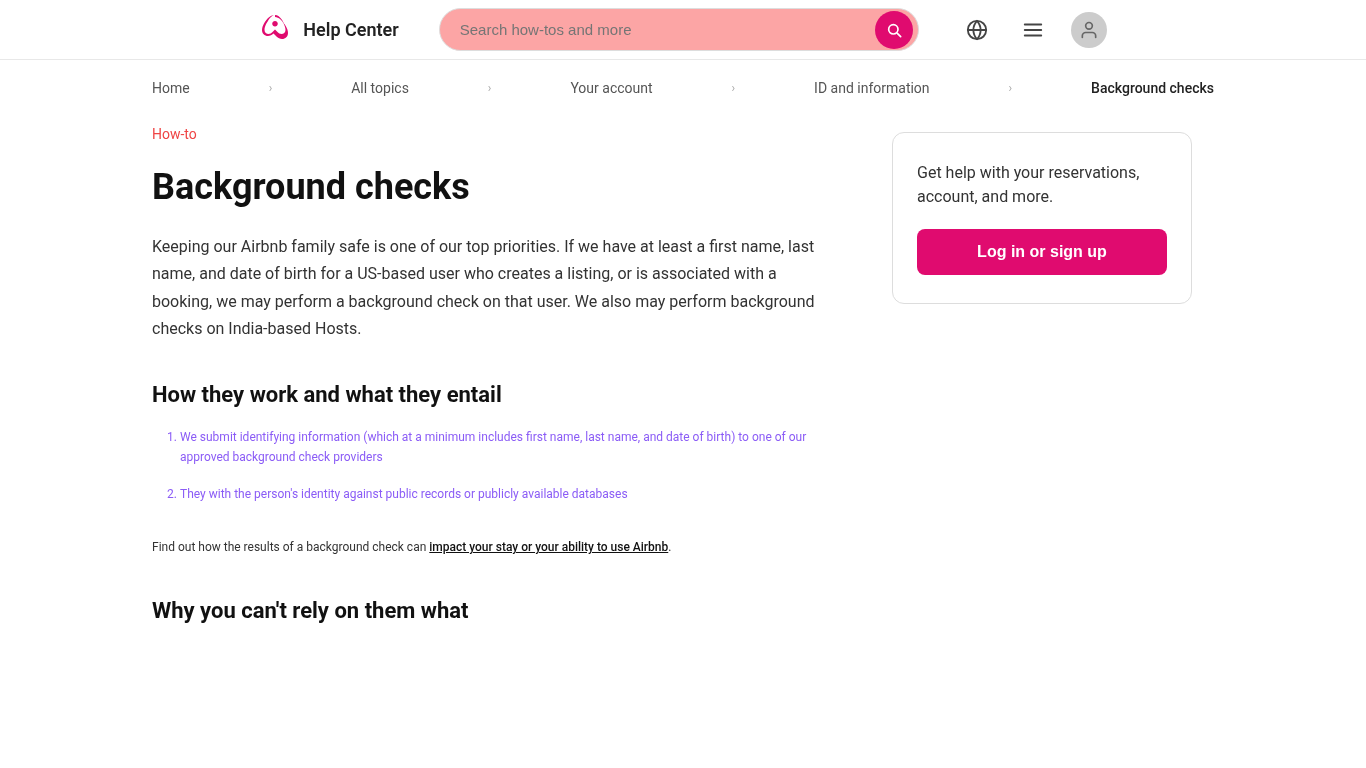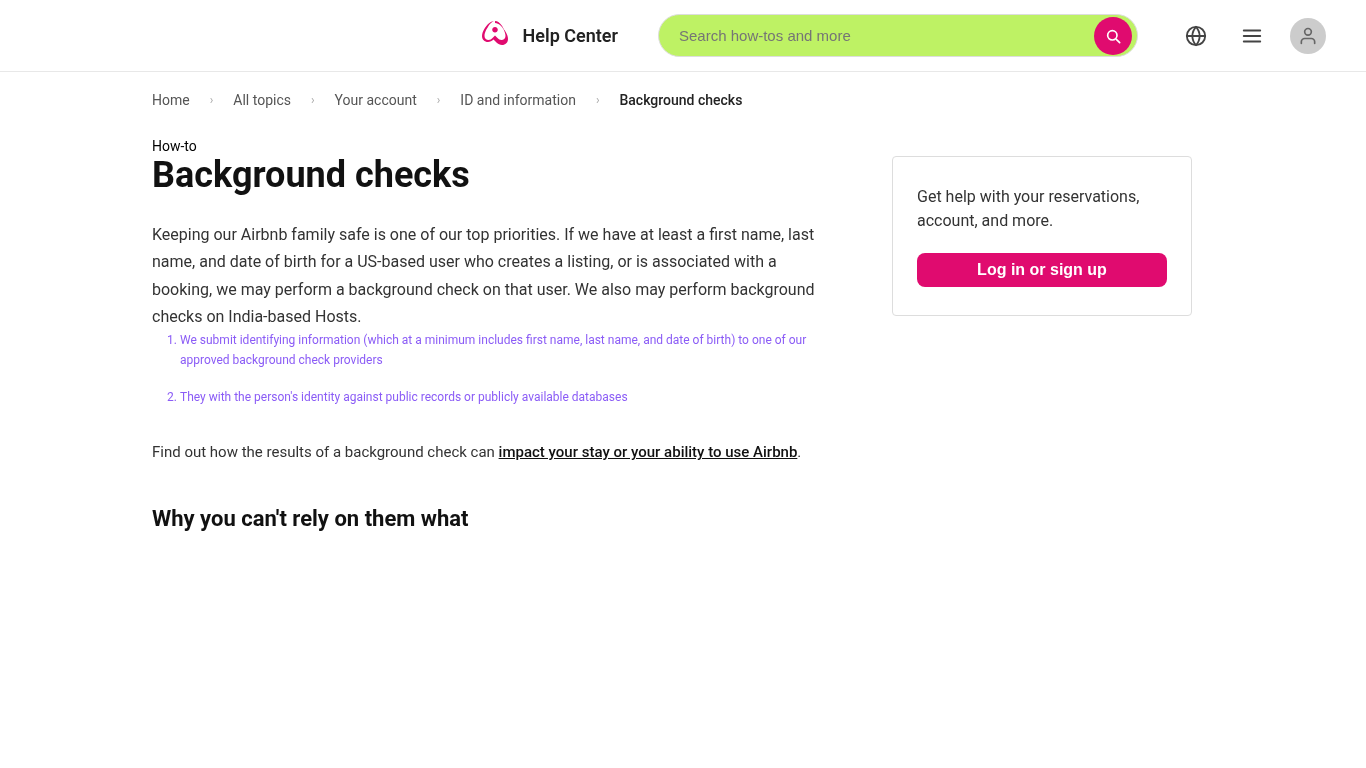--- a/index.html
+++ b/index.html
@@ -2,23 +2,23 @@
 <html><head>
   <meta charset="utf-8">
   <style>
     * { box-sizing: border-box; margin: 0; padding: 0; }
     body { font-family: -apple-system, BlinkMacSystemFont, 'Segoe UI', Roboto, Helvetica, Arial, sans-serif; color: #222; background: #fff; font-size: 16px; }
 
     
     .header {
       display: flex;
       align-items: center;
-      justify-content: flex-end;
+      justify-content: center;
       padding: 0 40px;
-      height: 72px;
+      height: 60px;
       border-bottom: 1px solid #e8e8e8;
       position: sticky;
       top: 0;
       background: #fff;
       z-index: 100;
     }
     .header-left {
       display: flex;
       align-items: center;
       gap: 12px;
@@ -40,21 +40,21 @@
       position: relative;
     }
     .search-input {
       width: 100%;
       padding: 12px 50px 12px 20px;
       border: 1.5px solid #ddd;
       border-radius: 40px;
       font-size: 15px;
       color: #555;
       outline: none;
-      background: #bef264;
+      background: #fca5a5;
     }
     .search-btn {
       position: absolute;
       right: 6px;
       top: 50%;
       transform: translateY(-50%);
       background: #e00b6f;
       border: none;
       border-radius: 50%;
       width: 38px;
@@ -99,20 +99,21 @@
 
     
     .breadcrumb {
       display: flex;
       align-items: center;
       gap: 20px;
       padding: 20px 152px;
       font-size: 14px;
       color: #555;
       flex-wrap: wrap;
+      justify-content: space-between;
     }
     .breadcrumb-link {
       color: #555;
       text-decoration: none;
       cursor: pointer;
     }
     .breadcrumb-sep {
       color: #aaa;
       font-size: 12px;
     }
@@ -135,22 +136,22 @@
     }
     .sidebar-area {
       width: 300px;
       padding-top: 10px;
       flex-shrink: 0;
     }
 
     
     .how-to-label {
       font-size: 14px;
-      color: #000000;
-      margin-bottom: 0;
+      color: #ef4444;
+      margin-bottom: 24px;
       margin-top: 10px;
     }
 
     
     .page-title {
       font-size: 36px;
       font-weight: 700;
       color: #111;
       margin-bottom: 24px;
       line-height: 1.2;
@@ -179,56 +180,56 @@
     }
     .content-list li {
       font-size: 12px;
       line-height: 1.7;
       color: #8b5cf6;
       margin-bottom: 16px;
     }
 
     
     .section-para {
-      font-size: 15px;
+      font-size: 12px;
       line-height: 1.7;
       color: #333;
       margin-bottom: 20px;
       margin-top: 33px;
     }
 
     
     .content-link {
       color: #111;
       text-decoration: underline;
       font-weight: 500;
       cursor: pointer;
     }
 
     
     .sidebar-card {
       border: 1.5px solid #ddd;
-      border-radius: 4px;
+      border-radius: 12px;
       padding: 28px 24px;
-      margin-top: 18px;
+      margin-top: 6px;
     }
     .sidebar-card-text {
       font-size: 16px;
       color: #333;
       line-height: 1.5;
       margin-bottom: 20px;
     }
     .login-btn {
       display: block;
       width: 100%;
       background: #e00b6f;
       color: #fff;
       border: none;
       border-radius: 8px;
-      padding: 8px;
+      padding: 14px;
       font-size: 16px;
       font-weight: 600;
       cursor: pointer;
       text-align: center;
     }
   </style>
 </head>
 <body>
 
 <header class="header">
@@ -285,20 +286,21 @@
   <span class="breadcrumb-current">Background checks</span>
 </nav>
 
 <div class="main-layout">
 
   <main class="content-area">
     <p class="how-to-label">How-to</p>
     <h1 class="page-title">Background checks</h1>
     <p class="intro-text">Keeping our Airbnb family safe is one of our top priorities. If we have at least a first name, last name, and date of birth for a US-based user who creates a listing, or is associated with a booking, we may perform a background check on that user. We also may perform background checks on India-based Hosts.</p>
 
+    <h2 class="section-heading">How they work and what they entail</h2>
     <ol class="content-list">
       <li>We submit identifying information (which at a minimum includes first name, last name, and date of birth) to one of our approved background check providers</li>
       <li>They with the person's identity against public records or publicly available databases</li>
     </ol>
 
     <p class="section-para">
       <span>Find out how the results of a background check can </span><a class="content-link">impact your stay or your ability to use Airbnb</a><span>.</span>
     </p>
 
     <h2 class="section-heading">Why you can't rely on them what</h2>

